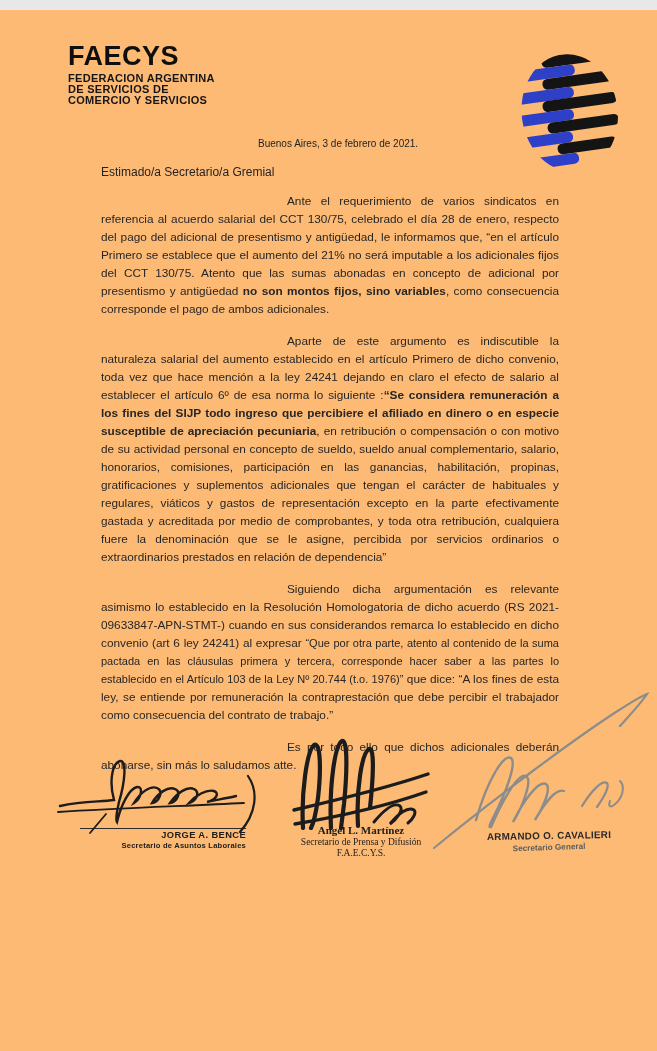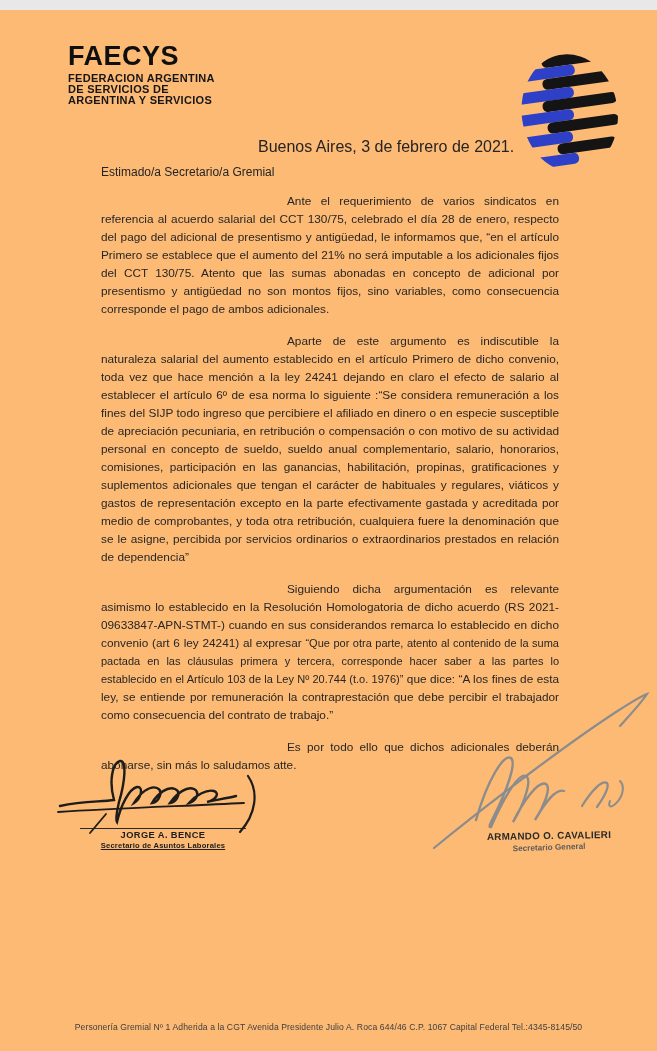--- a/index.html
+++ b/index.html
@@ -15,35 +15,35 @@
   
   .letterhead{position:absolute;left:68px;top:33px;}
   .lh-acronym{
     font-size:27px;font-weight:800;letter-spacing:.5px;color:#0f0f0f;
     line-height:26px;
   }
   .lh-sub{margin-top:4px;font-size:11px;font-weight:700;line-height:11px;letter-spacing:.3px;color:#161616;}
   
   .stamp{position:absolute;left:519px;top:42px;transform:rotate(-8deg);}
   
-  .date-line{position:absolute;left:258px;top:128px;font-size:16px;color:#242424;}
+  .date-line{position:absolute;left:258px;top:128px;font-size:10px;color:#242424;}
   .salutation{position:absolute;left:101px;top:155px;font-size:12px;color:#242424;}
   
   .body-text{position:absolute;left:101px;top:182px;width:458px;font-size:11.8px;line-height:18px;text-align:justify;color:#262626;}
   .para{margin:0 0 14px 0;text-indent:186px;}
-  .para .b{font-weight:400;}
+  .para .b{font-weight:700;}
   .para .small{font-size:11px;}
   .closing{margin:0;text-indent:186px;}
   
   .sig{position:absolute;}
   .sig svg{display:block;}
   .sig-bence{left:56px;top:746px;width:218px;}
-  .bence-name-block{margin:-8px auto 0 24px;width:166px;border-top:1.6px solid #2a2a2a;text-align:center;padding-top:1px;}
+  .bence-name-block{margin:-8px auto 0 24px;width:166px;border-top:1.6px solid #2a2a2a;text-align:right;padding-top:1px;}
   .sig-name-sans{font-size:9.3px;font-weight:700;letter-spacing:.4px;color:#1c1c1c;}
-  .sig-title-sans{font-size:7.6px;font-weight:700;letter-spacing:.2px;color:#1c1c1c;margin-top:1px;text-decoration:underline;}
+  .sig-title-sans{font-size:7.6px;font-weight:700;letter-spacing:.2px;color:#1c1c1c;margin-top:1px;}
   .sig-martinez{left:286px;top:728px;width:150px;text-align:center;}
   .serif-name{font-family:"Liberation Serif", serif;font-weight:700;font-size:11px;color:#1d1d1d;margin-top:-6px;}
   .serif-title{font-family:"Liberation Serif", serif;font-size:9.5px;color:#222;margin-top:1px;}
   .sig-cavalieri{left:422px;top:640px;width:247px;}
   .cav-name{position:absolute;left:34px;top:180px;width:186px;text-align:center;font-size:9.8px;font-weight:700;letter-spacing:.3px;color:#2a2a2a;transform:rotate(-1deg);}
   .cav-title{position:absolute;left:52px;top:193px;width:150px;text-align:center;font-size:8.2px;font-weight:700;color:#5d5d5d;transform:rotate(-2deg);}
   
   .footer{position:absolute;left:0;top:1012px;width:657px;text-align:center;font-size:8.6px;letter-spacing:.1px;color:#3e3e3e;}
   .ink-path{fill:none;stroke:#1c1c1c;stroke-linecap:round;}
   .ink-gray{fill:none;stroke:var(--sig_gray,#8c8c8c);stroke-linecap:round;}
@@ -51,21 +51,21 @@
 </head>
 <body>
 
 <div class="page">
 
   <div class="letterhead">
     <div class="lh-acronym">FAECYS</div>
     <div class="lh-sub">
       <div>FEDERACION ARGENTINA</div>
       <div>DE SERVICIOS DE</div>
-      <div>ARGENTINA Y SERVICIOS</div>
+      <div>COMERCIO Y SERVICIOS</div>
     </div>
   </div>
 
   <div class="stamp">
     <svg width="102" height="122" viewBox="0 0 102 122">
       <defs>
           <clipPath id="stampclip">
             <ellipse cx="51" cy="61" rx="48" ry="59"></ellipse>
           </clipPath>
         </defs>
@@ -103,27 +103,39 @@
       <path class="ink-path" stroke-width="1.8" d="M2,56 C60,52 130,50 188,47"></path>
       <path class="ink-path" stroke-width="2.2" d="M192,20 C203,36 200,58 184,76"></path>
       <path class="ink-path" stroke-width="1.8" d="M34,77 L50,58"></path>
     </svg>
     <div class="bence-name-block">
       <div class="sig-name-sans">JORGE A. BENCE</div>
       <div class="sig-title-sans">Secretario de Asuntos Laborales</div>
     </div>
   </div>
 
+  <div class="sig sig-martinez">
+    <svg width="138" height="92" viewBox="0 0 138 92" style="margin:0 auto;">
+      <path class="ink-path" stroke-width="4.2" d="M11,90 C9,54 15,13 22,7 C29,3 29,34 26,60 C24,75 21,86 19,90"></path>
+      <path class="ink-path" stroke-width="4.2" d="M39,90 C37,46 43,7 50,3 C56,1 55,36 52,66 L49,90"></path>
+      <path class="ink-path" stroke-width="4.2" d="M66,88 C64,50 70,15 77,11 C83,9 81,42 78,70"></path>
+      <path class="ink-path" stroke-width="3.4" d="M2,72 C45,62 95,50 136,36"></path>
+      <path class="ink-path" stroke-width="3.4" d="M3,86 C50,78 100,66 134,54"></path>
+      <path class="ink-path" stroke-width="3" d="M82,84 C92,72 102,64 108,68 C112,72 104,82 98,86 C106,76 116,68 122,72 C125,75 120,82 116,85"></path>
+    </svg>
+    <div class="serif-name">Angel L. Martínez</div>
+    <div class="serif-title">Secretario de Prensa y Difusión</div>
+    <div class="serif-title">F.A.E.C.Y.S.</div>
+  </div>
 
   <div class="sig sig-cavalieri">
     <svg width="247" height="205" viewBox="0 0 247 205">
       <path class="ink-gray" stroke-width="2.2" d="M12,198 C68,152 148,92 194,62 C208,53 219,46 225,44 C220,52 207,66 198,76"></path>
       <path class="ink-gray" stroke-width="2.4" d="M54,170 C66,128 82,104 89,108 C95,113 84,142 72,166 C68,174 66,178 69,177 C80,152 96,122 104,126 C111,130 100,158 91,172 C101,152 116,130 124,134 C130,138 120,160 113,170 C122,154 134,138 142,141"></path>
       <path class="ink-gray" stroke-width="2.2" d="M160,156 C170,140 180,130 185,133 C188,137 180,150 175,157"></path>
       <path class="ink-gray" stroke-width="2" d="M198,131 C204,137 200,149 192,155 C188,158 186,156 188,151"></path>
     </svg>
     <div class="cav-name">ARMANDO O. CAVALIERI</div>
     <div class="cav-title">Secretario General</div>
   </div>
 
-  <div class="footer">Personería Gremial Nº 1 Adherida a la CGT Avenida Presidente Julio A. Roca 644/46 C.P. 1067 Capital Federal Tel.:4345-8145/50</div>
 
 </div>
 
 </body></html>

